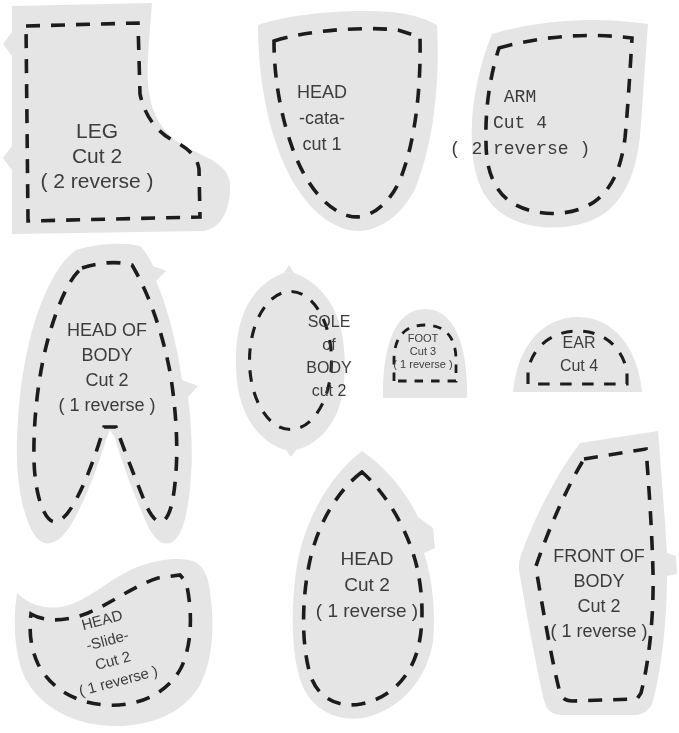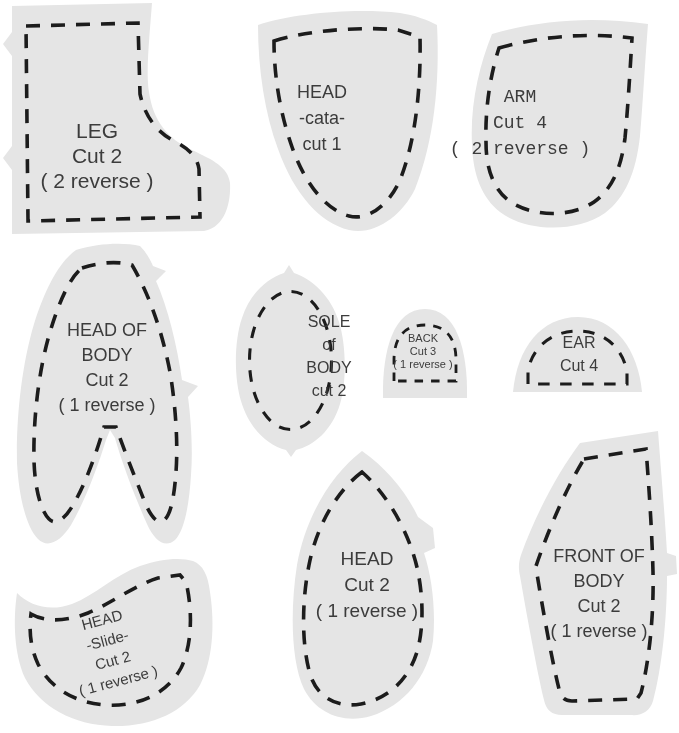--- a/index.html
+++ b/index.html
@@ -131,21 +131,21 @@
   </div>
 
   <div class="label lbl-sole">
     <div>SOLE</div>
     <div>of</div>
     <div>BODY</div>
     <div>cut 2</div>
   </div>
 
   <div class="label lbl-tail">
-    <div>BACK</div>
+    <div>FOOT</div>
     <div>Cut 3</div>
     <div>( 1 reverse )</div>
   </div>
 
   <div class="label lbl-ear">
     <div>EAR</div>
     <div>Cut 4</div>
   </div>
 
   <div class="label lbl-head-back">

